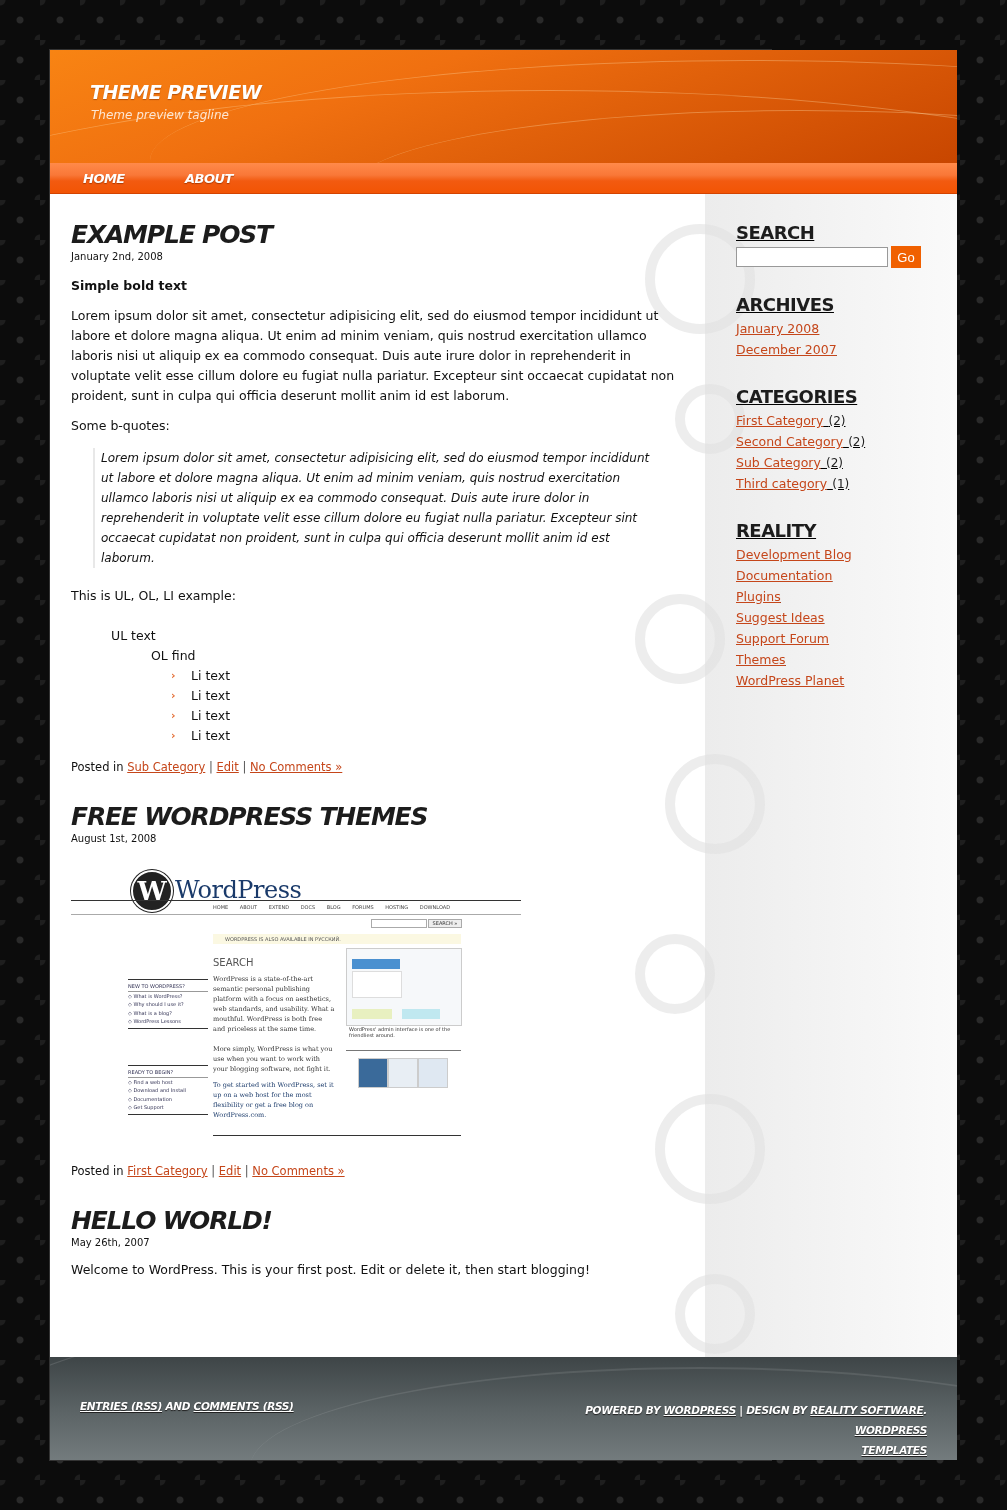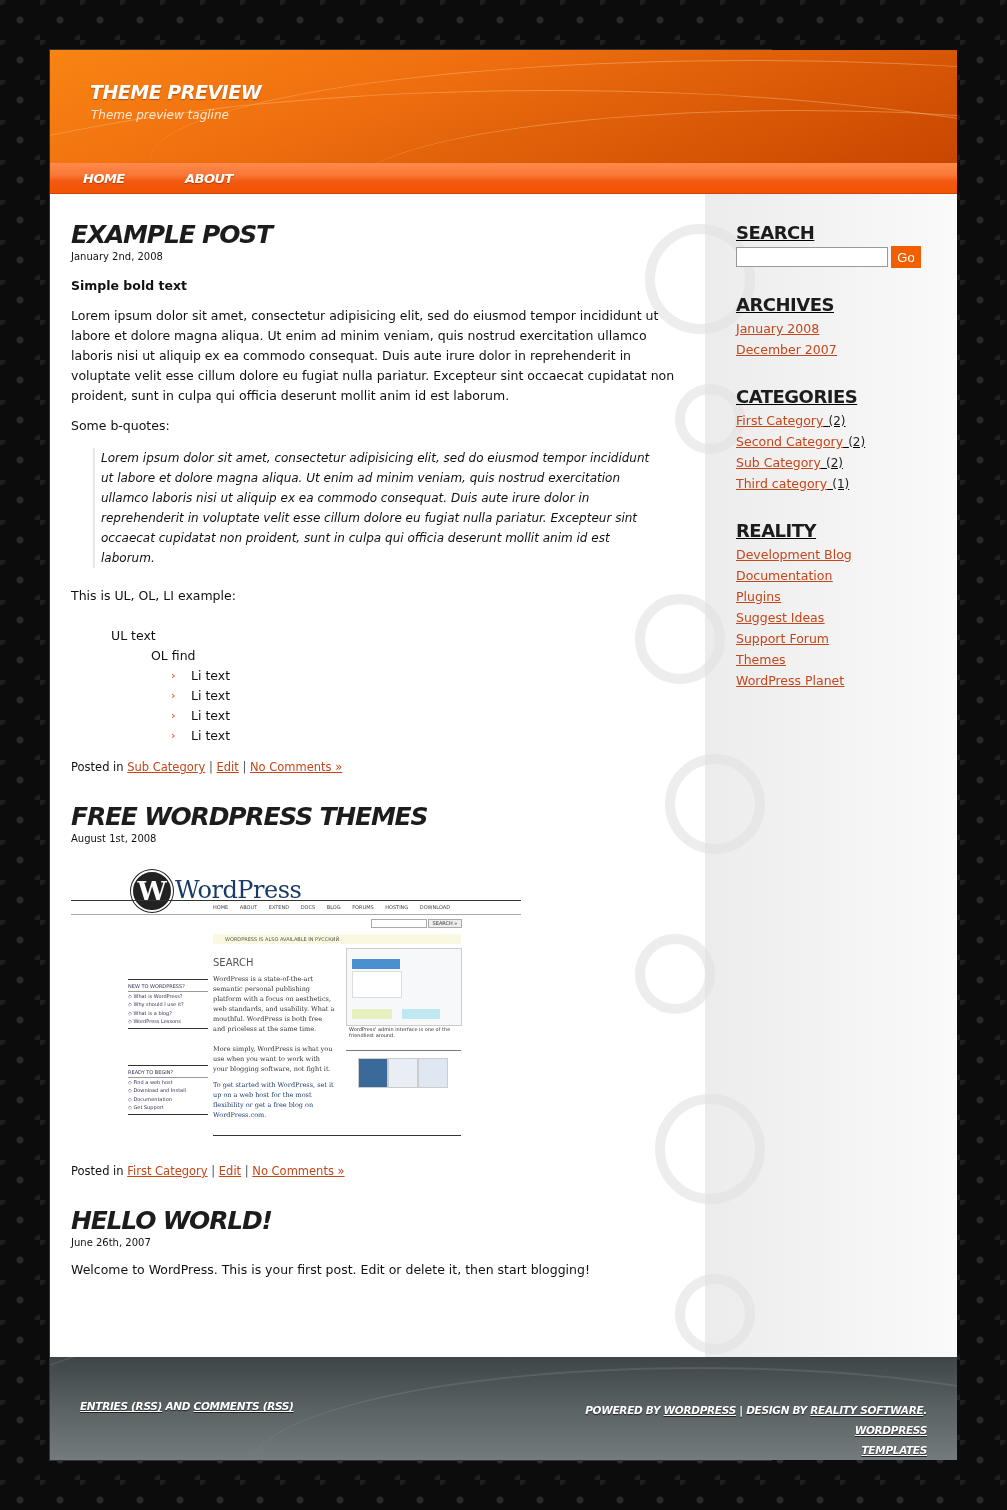--- a/index.html
+++ b/index.html
@@ -198,21 +198,21 @@
         <a href="#" class="lnk">First Category</a>
         <span class="sep">|</span>
         <a href="#" class="lnk">Edit</a>
         <span class="sep">|</span>
         <a href="#" class="lnk">No Comments »</a>
       </div>
     </div>
 
     <div style="margin-top:28px;">
       <h2 class="post-title">HELLO WORLD!</h2>
-      <div class="post-date">June 26th, 2007</div>
+      <div class="post-date">May 26th, 2007</div>
       <p class="p">Welcome to WordPress. This is your first post. Edit or delete it, then start blogging!</p>
     </div>
   </div>
 
   <div id="sidebar">
     <div class="widget">
       <h3 class="widget-title">SEARCH</h3>
       <div>
         <input id="search-input" type="text" value="" style=""><button id="search-go">Go</button>
       </div>

